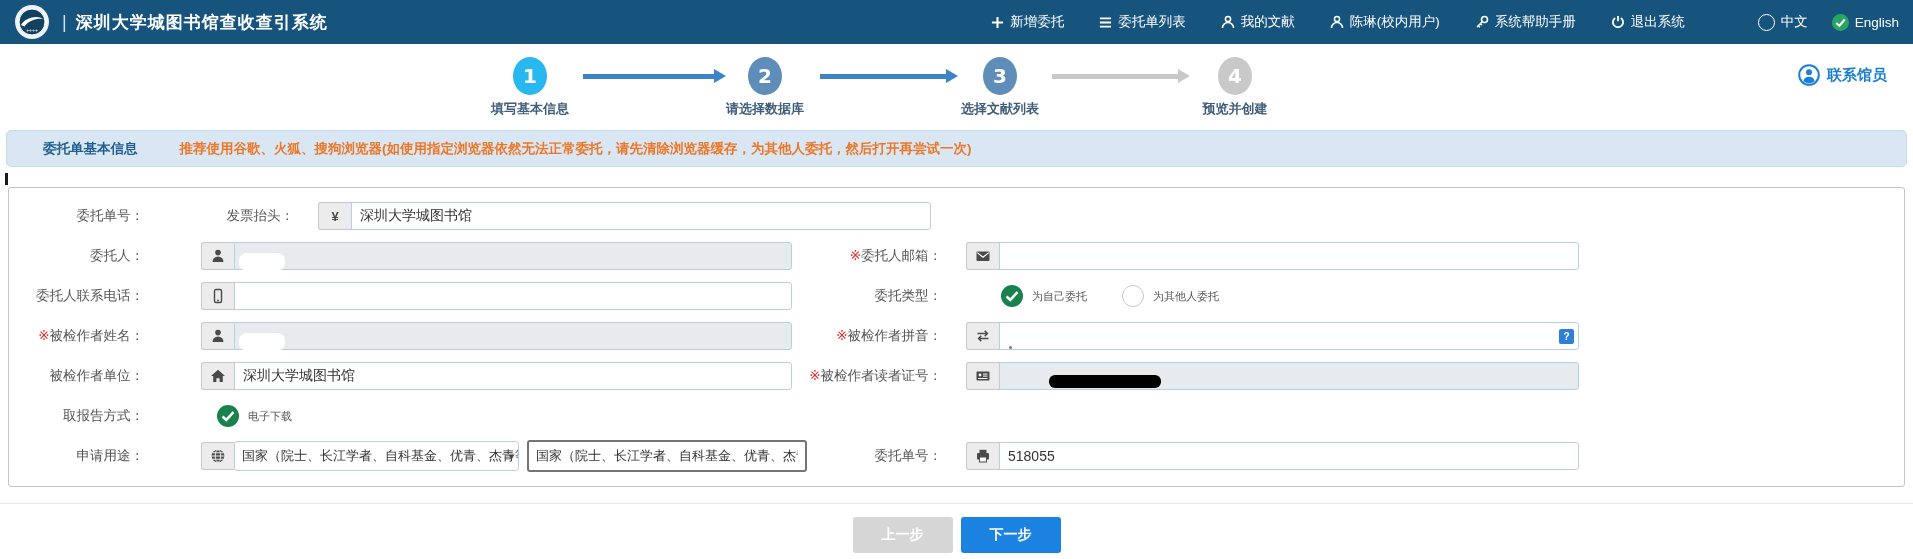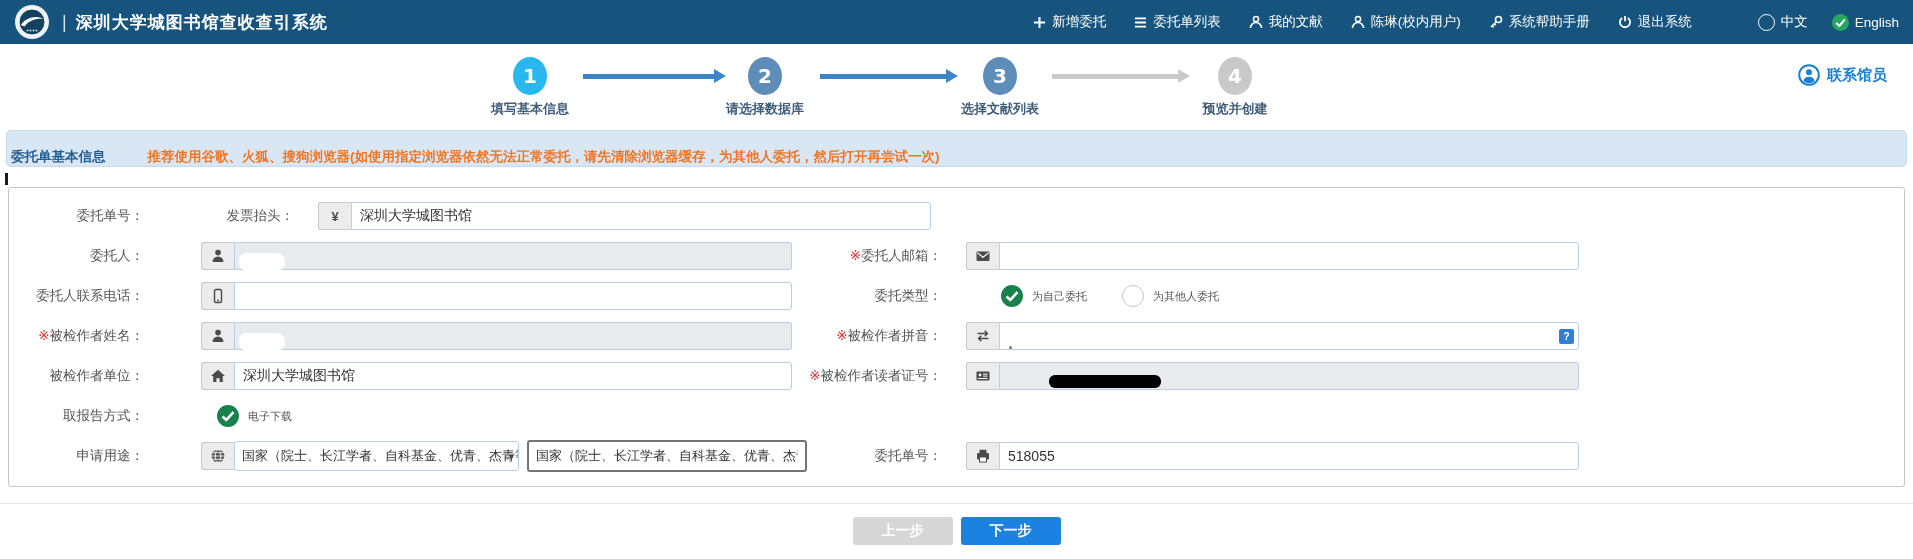--- a/index.html
+++ b/index.html
@@ -4,21 +4,21 @@
 <style>
   * { margin:0; padding:0; box-sizing:border-box; }
   html,body { width:1913px; height:559px; background:#fff; overflow:hidden;
               font-family:"Liberation Sans","DejaVu Sans",sans-serif; }
 
   
   .topbar { height:44px; background:#16537d; display:flex; align-items:center; padding:0 14px; color:#fff; }
   .logo { width:36px; height:36px; flex:none; }
   .brand-sep { margin:0 9px 0 12px; font-size:18px; color:#cfe0ec; font-weight:400; }
   .brand { font-size:17px; font-weight:bold; letter-spacing:1px; white-space:nowrap; }
-  .topnav { margin-left:auto; display:flex; align-items:center; gap:28px; }
+  .topnav { margin-left:auto; display:flex; align-items:center; gap:35px; }
   .topnav .nav-item { display:flex; align-items:center; gap:6px; font-size:13.5px; cursor:pointer; white-space:nowrap; }
   .topnav svg { display:block; }
   .lang { display:flex; align-items:center; gap:7px; margin-left:38px; }
   .lang .ring { width:17px; height:17px; border:1.5px solid #fff; border-radius:50%; }
   .lang span { font-size:13.5px; }
   .lang .lang-item { display:flex; align-items:center; gap:6px; cursor:pointer; }
   .lang .gap { width:10px; }
 
   
   .steps { position:relative; height:86px; background:#fff; }
@@ -34,21 +34,21 @@
   .sarrow::after { content:''; position:absolute; right:-12px; top:-5px;
                    border-left:12px solid #3c84c6; border-top:7.5px solid transparent; border-bottom:7.5px solid transparent; }
   .sarrow.gray { background:#c9c9c9; }
   .sarrow.gray::after { border-left-color:#c9c9c9; }
   .a1 { left:583px; width:131px; } .a2 { left:820px; width:126px; } .a3 { left:1052px; width:126px; }
   .contact { position:absolute; right:26px; top:20px; display:flex; align-items:center; gap:7px;
              color:#1a7fd5; font-size:15px; font-weight:bold; cursor:pointer; }
 
   
   .banner { margin:0 6px; height:37px; background:#d9e7f5; border:1px solid #c6dbeb; border-radius:5px;
-            display:flex; align-items:flex-end; padding:0 4px; }
+            display:flex; align-items:center; padding:0 36px; }
   .banner .btitle { font-size:13.5px; font-weight:bold; color:#235e8f; flex:none; }
   .banner .bnotice { margin-left:42px; font-size:13.5px; font-weight:bold; color:#ee7624; white-space:nowrap; }
   .stray { position:absolute; left:5px; top:173px; width:3px; height:12px; background:#1a1a1a; }
 
   
   .panel { margin:20px 8px 16px; border:1px solid #c5c5c5; border-radius:3px; background:#fff; padding:8px 0 10px; }
   .frow { display:flex; align-items:center; height:40px; }
   .lab { width:135px; flex:none; text-align:right; font-size:13.5px; color:#555; white-space:nowrap; }
   .lab .req { color:#e03131; }
   .lab.r { width:150px; }
@@ -76,21 +76,21 @@
   .sel { width:285px; height:30px; border:1px solid #b5cfe6; border-radius:3px; background:#fff; margin-left:0;
          font-size:13px; color:#333; display:flex; align-items:center; padding:0 16px 0 7px; position:relative;
          white-space:nowrap; overflow:hidden; cursor:pointer; }
   .sel .car { position:absolute; right:4px; top:9px; font-size:10px; color:#444; }
   .tx2 { width:280px; height:32px; margin-left:8px; border:2px solid #757575; border-radius:3px; padding:0 7px;
          font-size:13px; color:#333; outline:none; font-family:inherit; }
 
   
   .page-hr { margin-top:8px; border-top:1px solid #e6e6e6; }
   .btnrow { margin-top:13px; display:flex; justify-content:center; gap:8px; }
-  .btn { width:100px; height:28px; border:none; border-radius:3px; color:#fff; font-size:14px; font-weight:bold;
+  .btn { width:100px; height:36px; border:none; border-radius:3px; color:#fff; font-size:14px; font-weight:bold;
          cursor:pointer; font-family:inherit; }
   .btn.prev { background:#d6d6d6; }
   .btn.next { background:#1b82e2; }
 </style>
 </head>
 <body>
 
 <div class="topbar">
   <svg class="logo" viewBox="0 0 36 36">
     <circle cx="18" cy="18" r="17" fill="#eef3f7"></circle>

